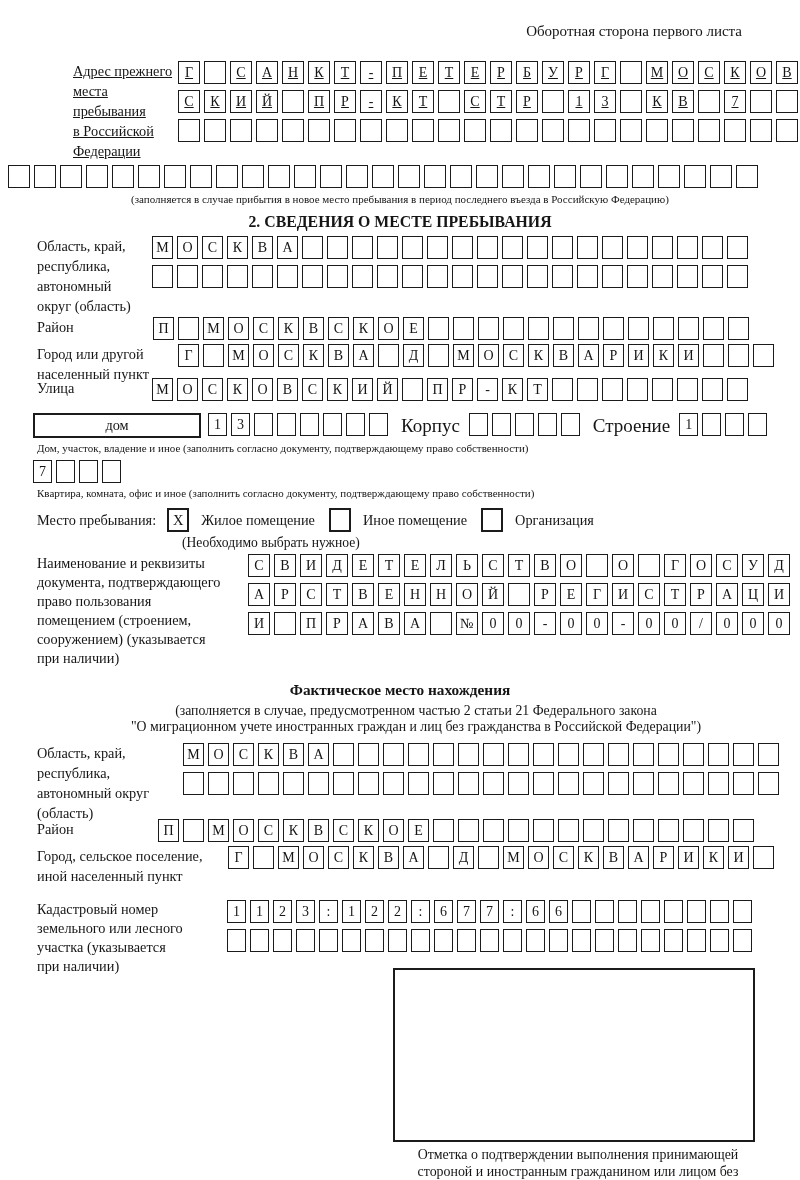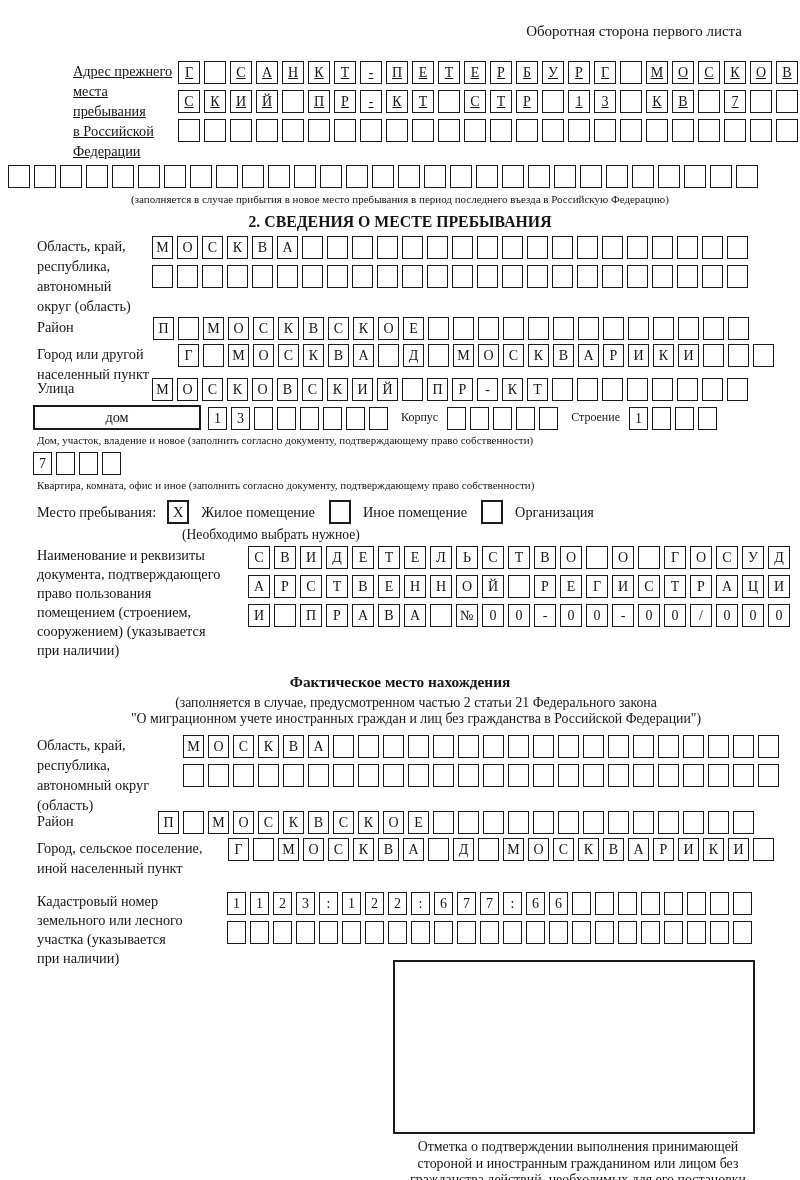--- a/index.html
+++ b/index.html
@@ -28,25 +28,25 @@
   .s2row{margin-left:37px;}
   .oblast1{margin-top:5px;}
   .lab-oblast1{width:115px;}
   .raion1{margin-top:1px;}
   .lab-raion{width:116px;}
   .gorod1{margin-top:4px;}
   .lab-gorod1{width:141px;}
   .ulitsa{margin-top:-6px;}
   .lab-ulitsa{width:115px;}
 
-  .domrow{margin:4px 0 0 33px;align-items:flex-end;}
+  .domrow{margin:12px 0 0 33px;align-items:flex-start;}
   .domrect{flex:none;width:168px;height:25px;border:2px solid #1b1b1b;box-sizing:border-box;
            display:flex;align-items:center;justify-content:center;font-size:14.3px;margin-right:7px;}
   .kvrect{width:200px;}
-  .inline-lab{flex:none;font-size:12px;line-height:25px;margin:0 9px 0 13px;}
+  .inline-lab{flex:none;font-size:19px;line-height:25px;margin:0 9px 0 13px;}
   .leftcap{margin:3px 0 0 37px;}
   .kvrow{margin-top:4px;}
 
   .mesto{margin:7px 0 0 37px;align-items:center;}
   .mesto-label{flex:none;font-size:14.3px;}
   .checkbox{flex:none;width:22px;height:24px;border:2px solid #1b1b1b;box-sizing:border-box;
             display:flex;align-items:center;justify-content:center;font-size:14.5px;}
   .cb1{margin-left:11px;}
   .mesto .opt{flex:none;font-size:14.3px;margin:0 14px 0 12px;}
   .hint{margin:3px 0 0 182px;font-size:13.6px;}
@@ -377,21 +377,21 @@
         <span class="cell"></span>
       </div>
     <div class="inline-lab">Строение</div>
     <div class="cells narrow">
         <span class="cell">1</span>
         <span class="cell"></span>
         <span class="cell"></span>
         <span class="cell"></span>
       </div>
   </div>
-  <div class="caption leftcap">Дом, участок, владение и новое (заполнить согласно документу, подтверждающему право собственности)</div>
+  <div class="caption leftcap">Дом, участок, владение и иное (заполнить согласно документу, подтверждающему право собственности)</div>
 
   <div class="row domrow kvrow">
     <div class="cells narrow">
         <span class="cell">7</span>
         <span class="cell"></span>
         <span class="cell"></span>
         <span class="cell"></span>
       </div>
   </div>
   <div class="caption leftcap">Квартира, комната, офис и иное (заполнить согласно документу, подтверждающему право собственности)</div>

